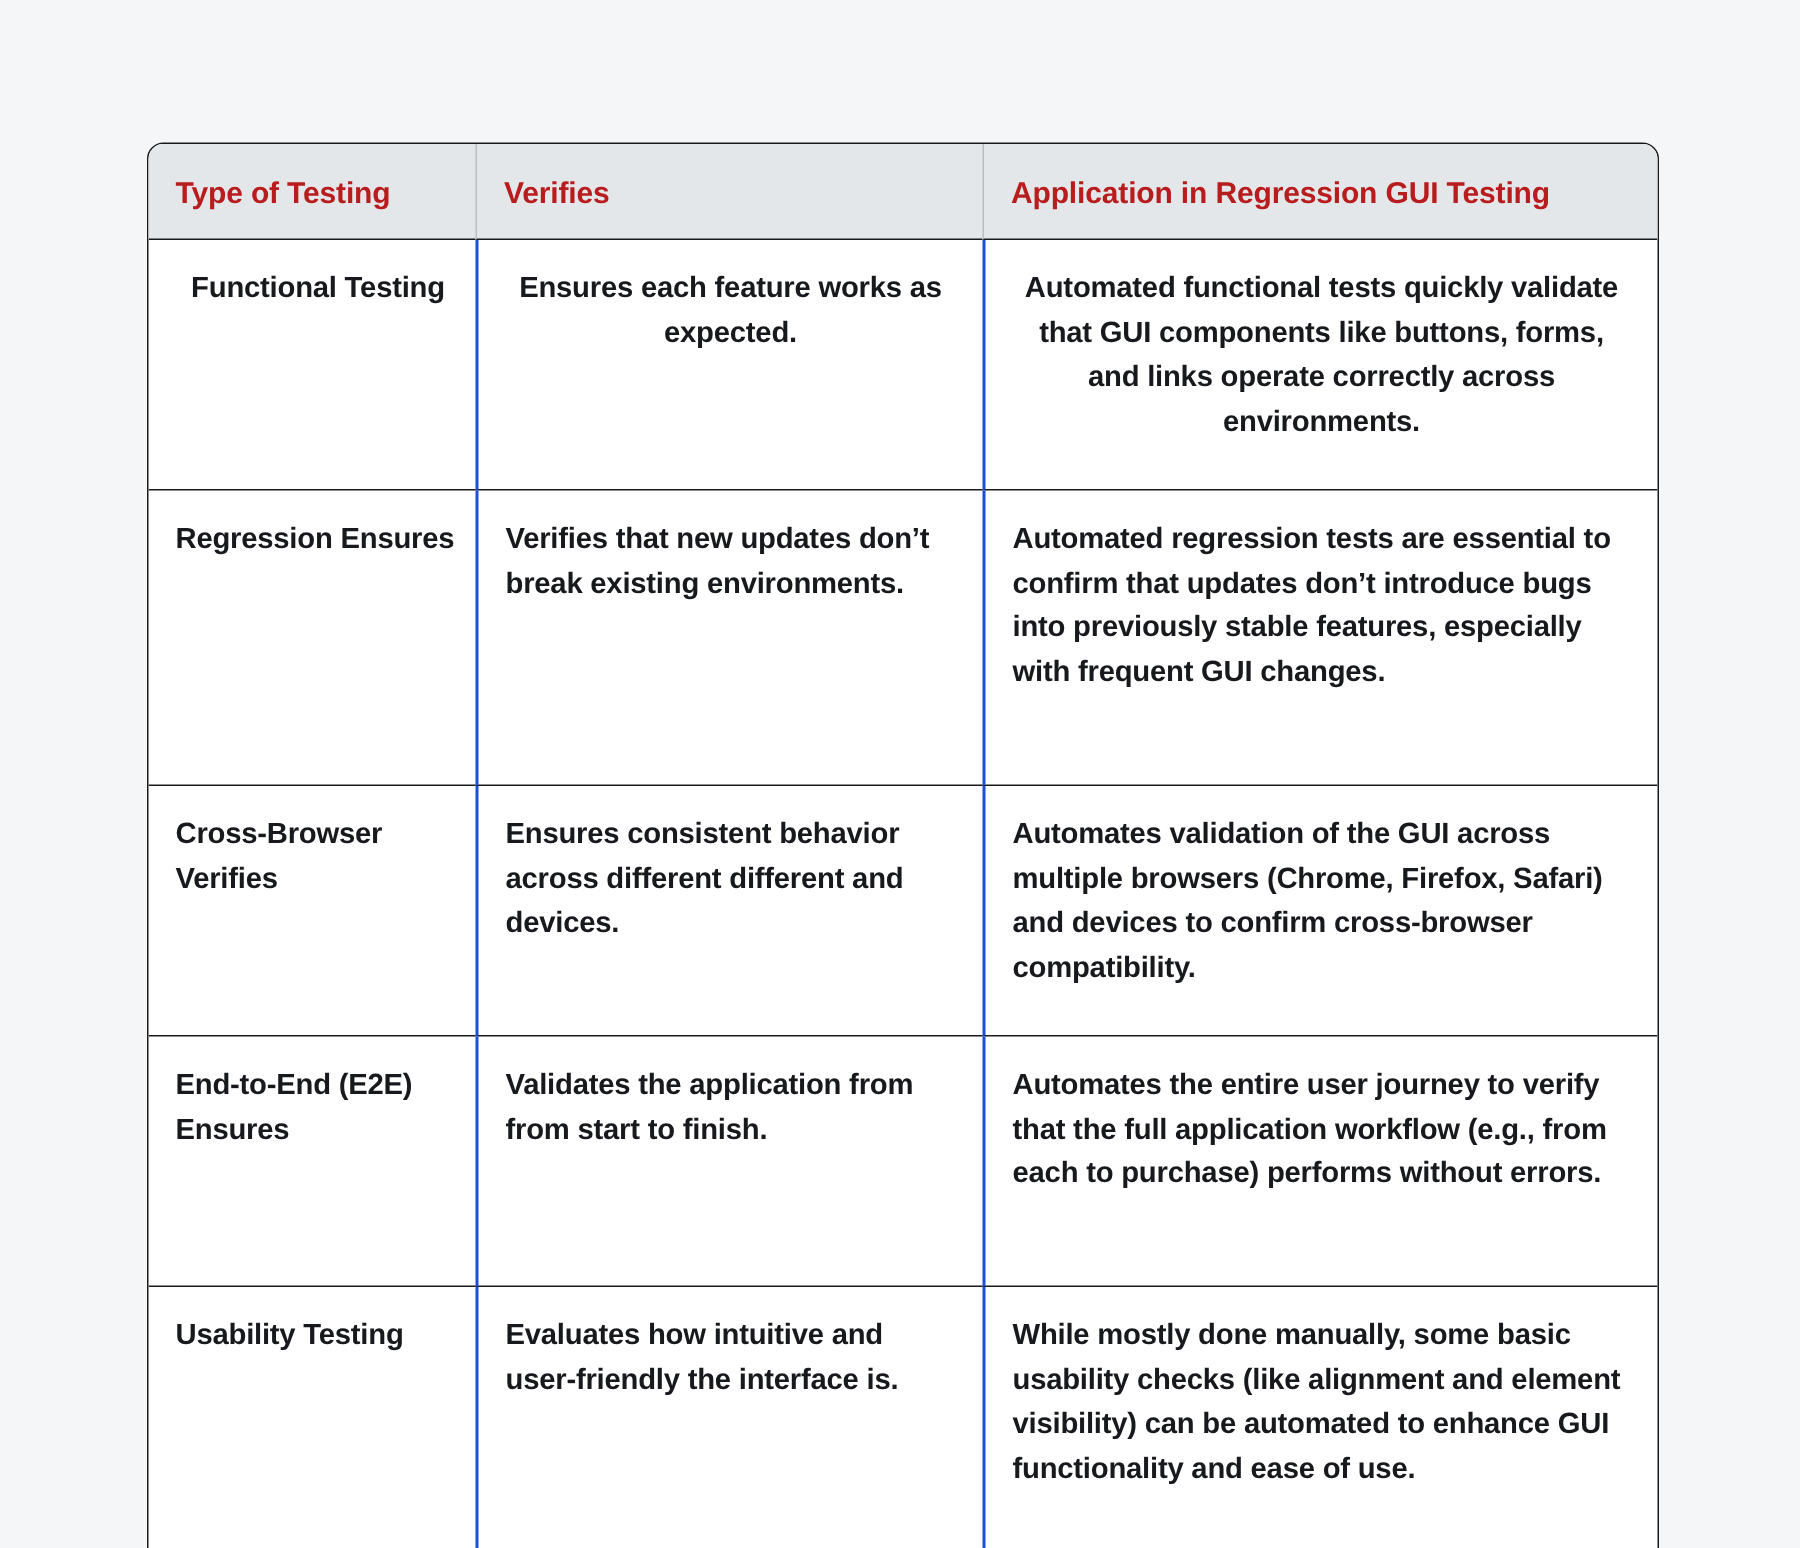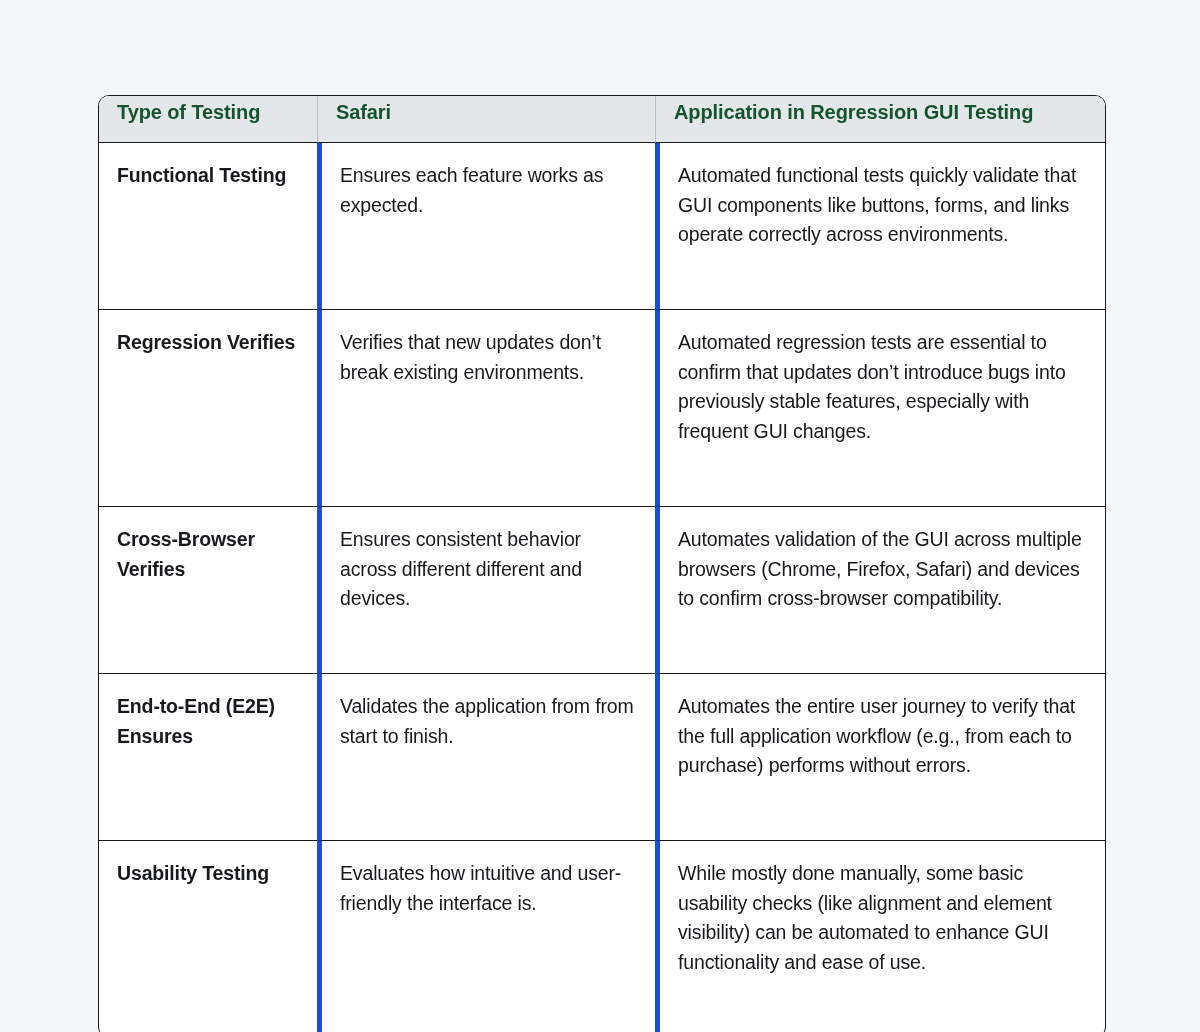--- a/index.html
+++ b/index.html
@@ -46,22 +46,22 @@
 
   thead tr {
     background: #e4e7ea;
   }
 
   thead th {
     background: #e4e7ea;
     text-align: left;
     font-size: 20px;
     font-weight: bold;
-    color: #14532d;
-    padding: 3px 18px 17px 18px;
+    color: #b91c1c;
+    padding: 20px 18px 17px 18px;
     line-height: 26px;
     border-bottom: 1px solid #1a1a1a;
     vertical-align: middle;
     letter-spacing: -0.1px;
   }
   thead th.col-purpose,
   thead th.col-application {
     border-left: 1px solid #b9bec4;
   }
 
@@ -76,25 +76,26 @@
   }
   tbody tr:last-child td {
     border-bottom: none;
   }
   tbody td.col-type {
     font-weight: bold;
     padding-right: 10px;
   }
   tbody td.col-purpose,
   tbody td.col-application {
-    border-left: 5px solid #1d4ed8;
+    border-left: 2px solid #1d4ed8;
+    font-weight: bold;
   }
 
   
-  tbody tr.r0 td { height: 126px; }
+  tbody tr.r0 td { height: 126px; text-align: center; }
   tbody tr.r1 td { height: 156px; }
   tbody tr.r2 td { height: 126px; }
   tbody tr.r3 td { height: 126px; }
   tbody tr.r4 td { height: 156px; }
 
   .cell-text {
     display: block;
     white-space: pre-line;
   }
 </style>
@@ -108,42 +109,42 @@
         <col class="c1">
         <col class="c2">
         <col class="c3">
       </colgroup>
       <thead>
         <tr>
           <th class="col-type">
             <span class="cell-text">Type of Testing</span>
           </th>
           <th class="col-purpose">
-            <span class="cell-text">Safari</span>
+            <span class="cell-text">Verifies</span>
           </th>
           <th class="col-application">
             <span class="cell-text">Application in Regression GUI Testing</span>
           </th>
         </tr>
       </thead>
       <tbody>
         <tr class="r0">
           <td class="col-type">
             <span class="cell-text">Functional Testing</span>
           </td>
           <td class="col-purpose">
             <span class="cell-text">Ensures each feature works as expected.</span>
           </td>
           <td class="col-application">
             <span class="cell-text">Automated functional tests quickly validate that GUI components like buttons, forms, and links operate correctly across environments.</span>
           </td>
         </tr>
         <tr class="r1">
           <td class="col-type">
-            <span class="cell-text">Regression Verifies</span>
+            <span class="cell-text">Regression Ensures</span>
           </td>
           <td class="col-purpose">
             <span class="cell-text">Verifies that new updates don’t break existing environments.</span>
           </td>
           <td class="col-application">
             <span class="cell-text">Automated regression tests are essential to confirm that updates don’t introduce bugs into previously stable features, especially with frequent GUI changes.</span>
           </td>
         </tr>
         <tr class="r2">
           <td class="col-type">

